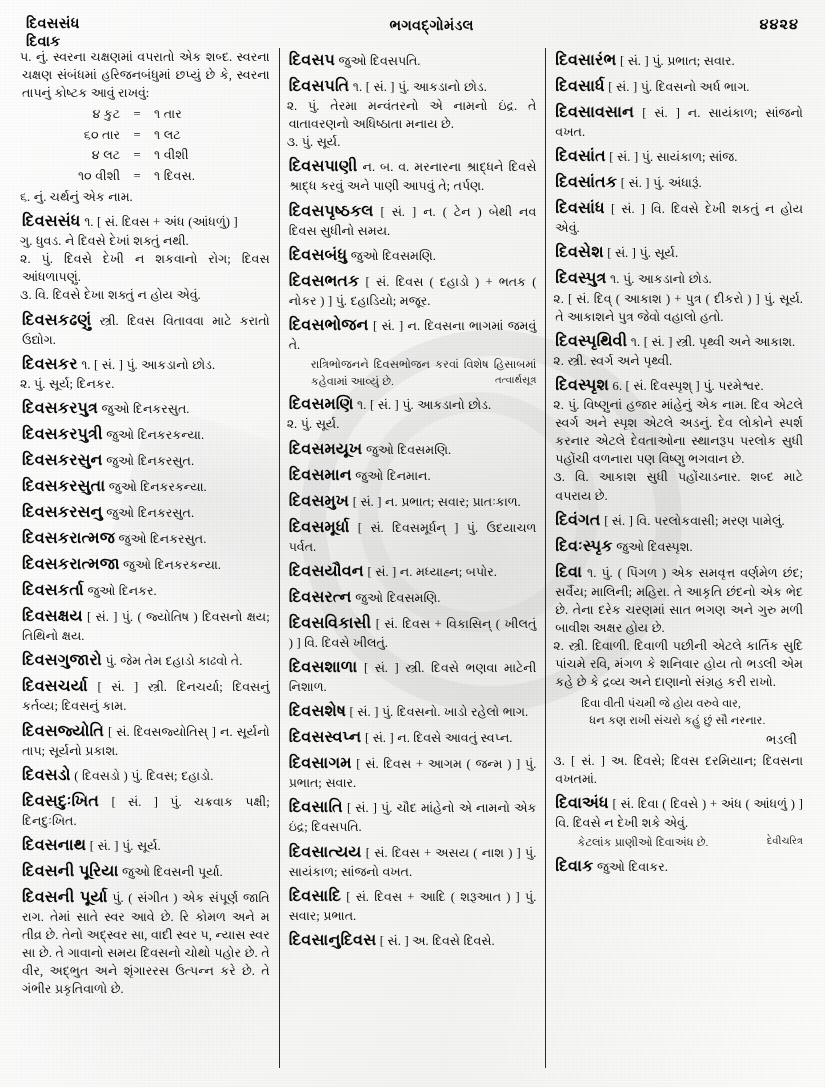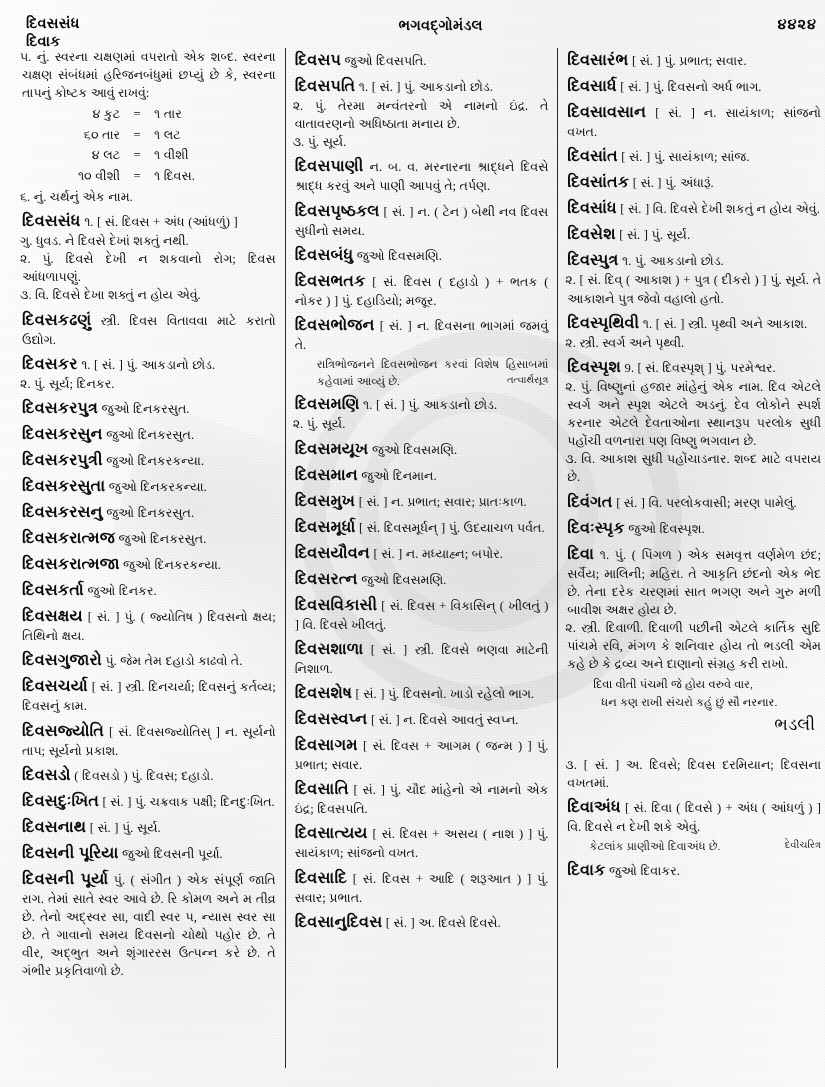--- a/index.html
+++ b/index.html
@@ -64,21 +64,21 @@
     height: 200px;
     background: radial-gradient(ellipse at 30% 40%, rgba(178,178,178,0.20), rgba(178,178,178,0) 68%);
     transform: rotate(18deg);
     z-index: 0;
     pointer-events: none;
   }
 
   .content {
     position: relative;
     z-index: 2;
-    padding: 10px 2px 8px 18px;
+    padding: 10px 20px 8px 18px;
     height: 100%;
     box-sizing: border-box;
   }
 
   
   .runhead {
     display: flex;
     align-items: flex-start;
     justify-content: space-between;
     height: 36px;
@@ -160,30 +160,30 @@
     font-size: 11.4px;
     line-height: 1.46;
     margin: 2px 0 3px 0;
     padding-left: 22px;
     text-align: justify;
     color: #1a1a1a;
   }
   .quote-block {
     font-size: 11.4px;
     line-height: 1.52;
-    margin: 3px 0 18px 0;
+    margin: 3px 0 2px 0;
     padding-left: 26px;
   }
   .quote-line { display: block; white-space: nowrap; }
   .quote-line.indent2 { padding-left: 8px; }
   .quote-attrib {
     display: block;
     text-align: right;
     padding-right: 6px;
-    font-size: 17px;
+    font-size: 13px;
     margin-top: 1px;
   }
   .inline-src {
     float: right;
     font-size: 10px;
   }
   .clearfix::after { content: ""; display: block; clear: both; }
 
   
   .grain {
@@ -264,26 +264,26 @@
           <span class="hw">દિવસકર</span>
           <span>૧. [ સં. ] પું. આકડાનો છોડ.</span>
           <span class="sense">૨. પું. સૂર્ય; દિનકર.</span>
         </div>
 
         <div class="entry">
           <span class="hw">દિવસકરપુત્ર</span>
           <span>જુઓ દિનકરસુત.</span>
         </div>
         <div class="entry">
+          <span class="hw">દિવસકરપુત્રી</span>
+          <span>જુઓ દિનકરકન્યા.</span>
+        </div>
+        <div class="entry">
           <span class="hw">દિવસકરસુન</span>
           <span>જુઓ દિનકરસુત.</span>
-        </div>
-        <div class="entry">
-          <span class="hw">દિવસકરપુત્રી</span>
-          <span>જુઓ દિનકરકન્યા.</span>
         </div>
         <div class="entry">
           <span class="hw">દિવસકરસુતા</span>
           <span>જુઓ દિનકરકન્યા.</span>
         </div>
         <div class="entry">
           <span class="hw">દિવસકરસનુ</span>
           <span>જુઓ દિનકરસુત.</span>
         </div>
         <div class="entry">
@@ -486,21 +486,21 @@
         </div>
 
         <div class="entry">
           <span class="hw">દિવસ્પૃથિવી</span>
           <span>૧. [ સં. ] સ્ત્રી. પૃથ્વી અને આકાશ.</span>
           <span class="sense">૨. સ્ત્રી. સ્વર્ગ અને પૃથ્વી.</span>
         </div>
 
         <div class="entry">
           <span class="hw">દિવસ્પૃશ</span>
-          <span>9. [ સં. દિવસ્પૃશ્ ] પું. પરમેશ્વર.</span>
+          <span>6. [ સં. દિવસ્પૃશ્ ] પું. પરમેશ્વર.</span>
           <span class="sense">૨. પું. વિષ્ણુનાં હજાર માંહેનું એક નામ. દિવ એટલે સ્વર્ગ અને સ્પૃશ એટલે અડનું. દેવ લોકોને સ્પર્શ કરનાર એટલે દેવતાઓના સ્થાનરૂપ પરલોક સુધી પહોંચી વળનારા પણ વિષ્ણુ ભગવાન છે.</span>
           <span class="sense">૩. વિ. આકાશ સુધી પહોંચાડનાર. શબ્દ માટે વપરાય છે.</span>
         </div>
 
         <div class="entry">
           <span class="hw">દિવંગત</span>
           <span>[ સં. ] વિ. પરલોકવાસી; મરણ પામેલું.</span>
         </div>
         <div class="entry">
           <span class="hw">દિવઃસ્પૃક</span>

